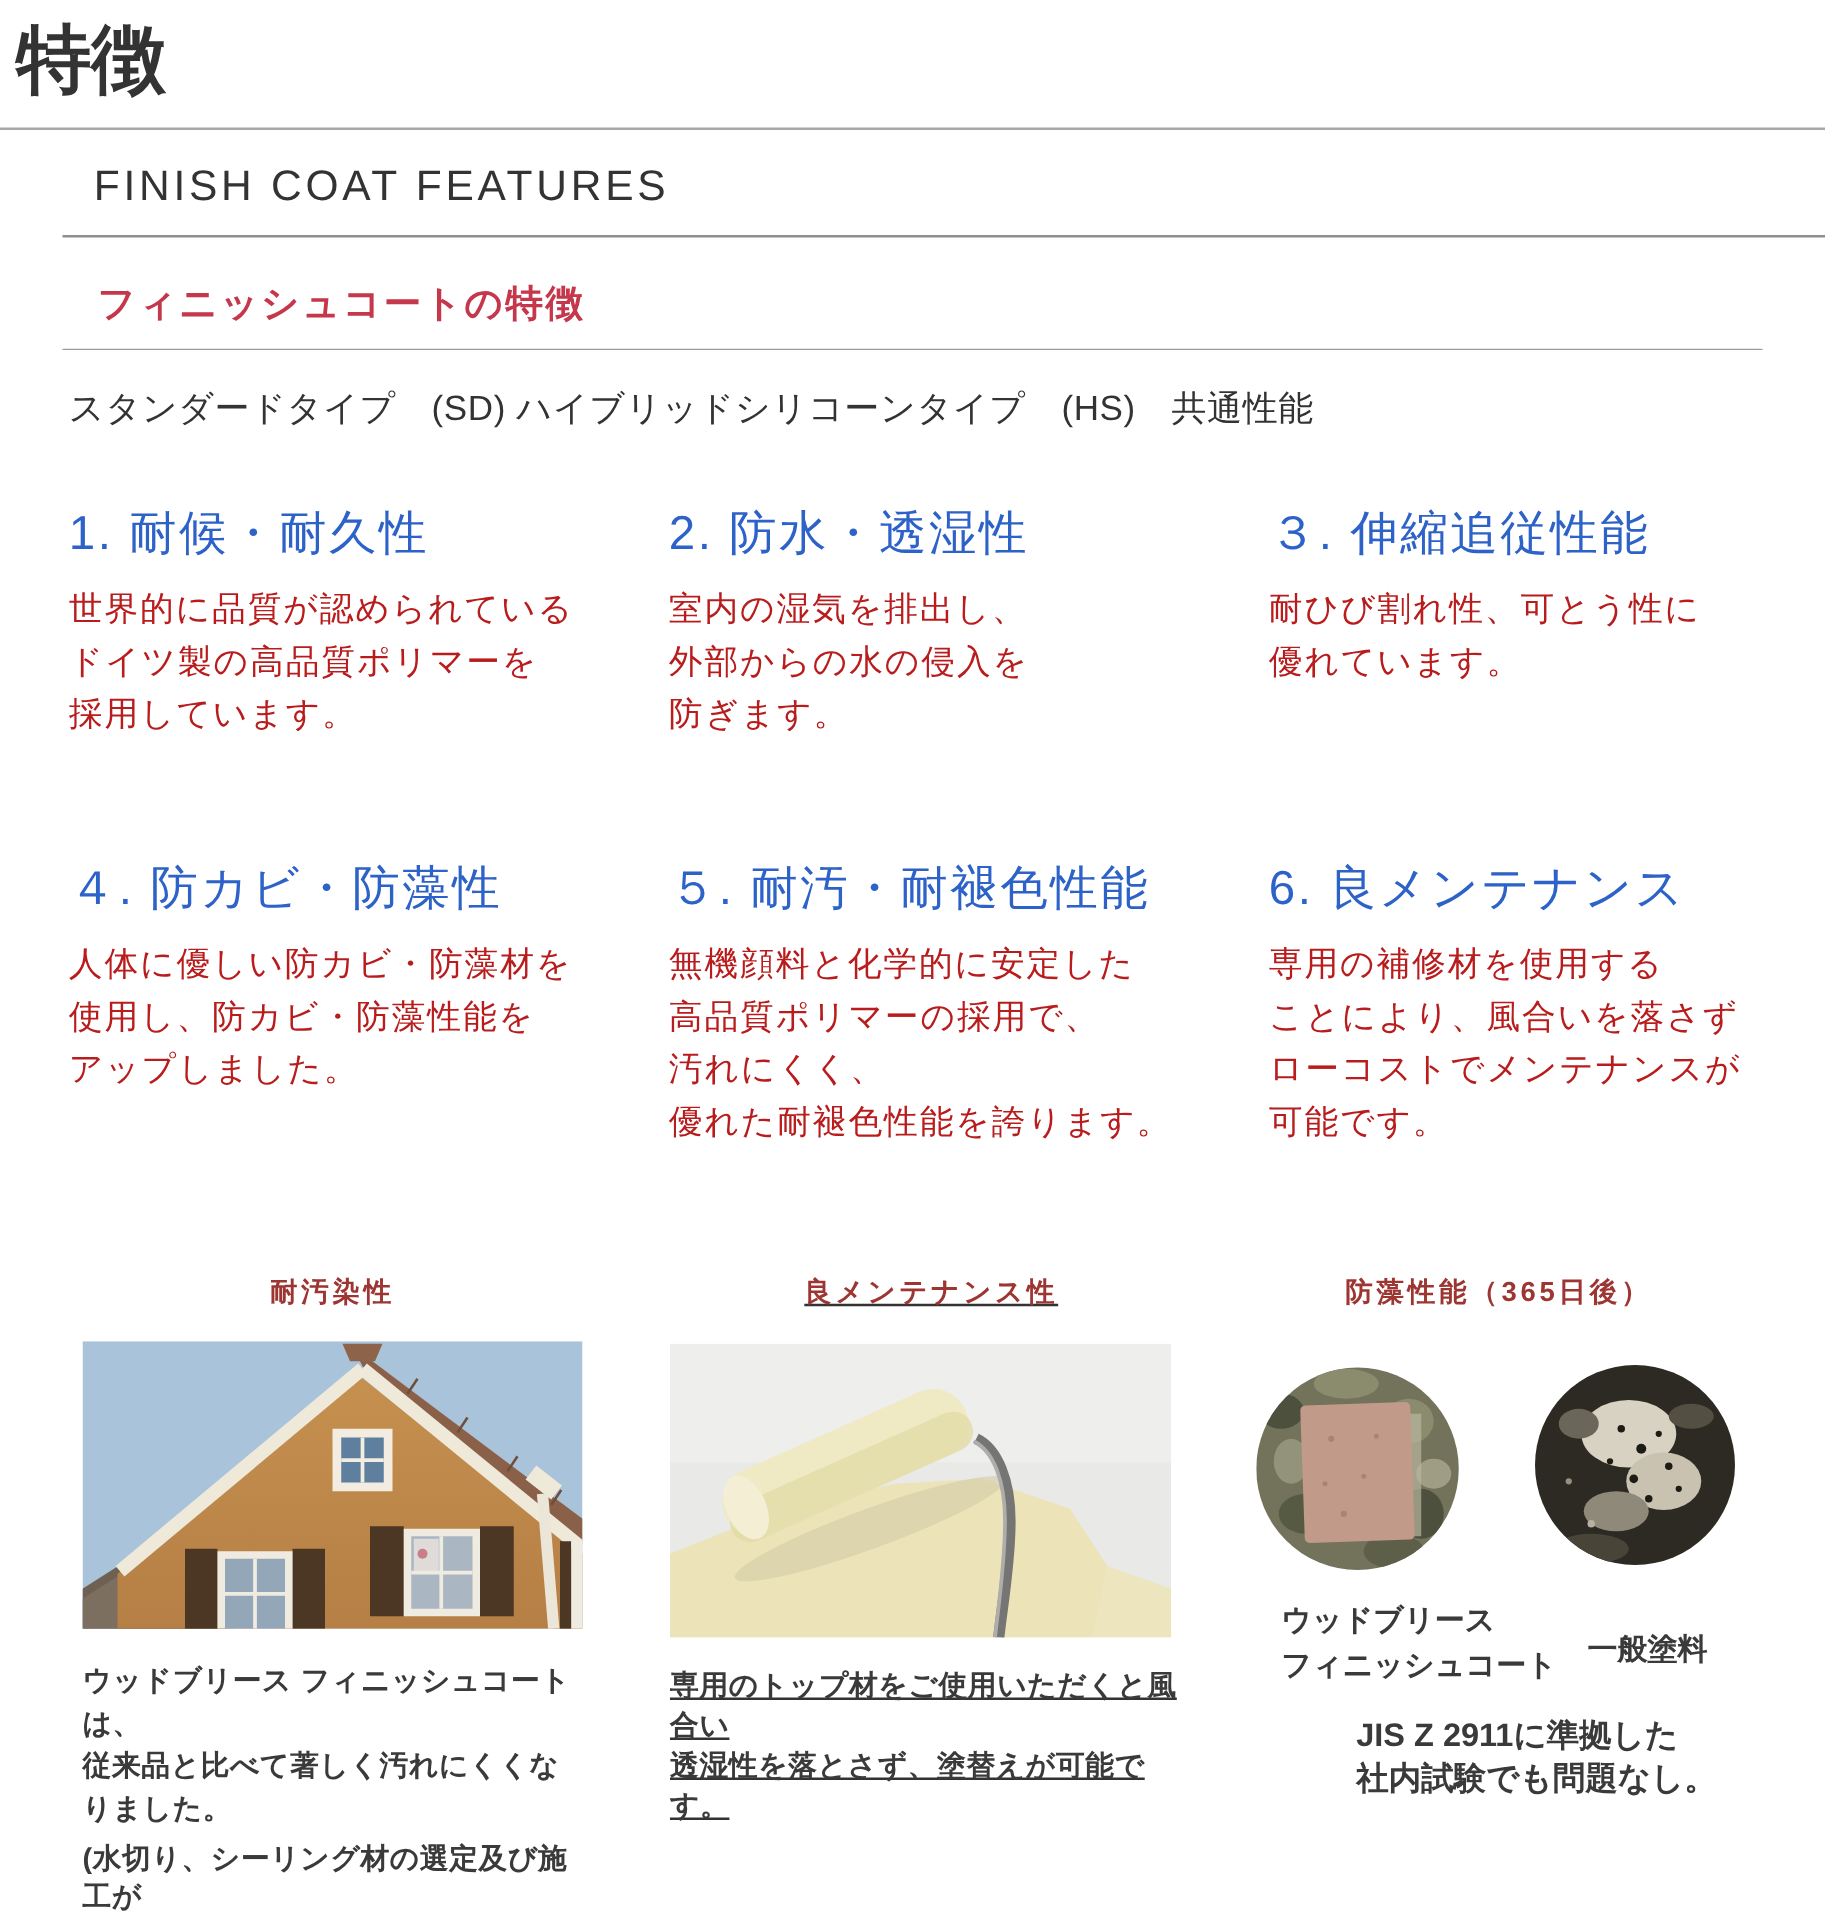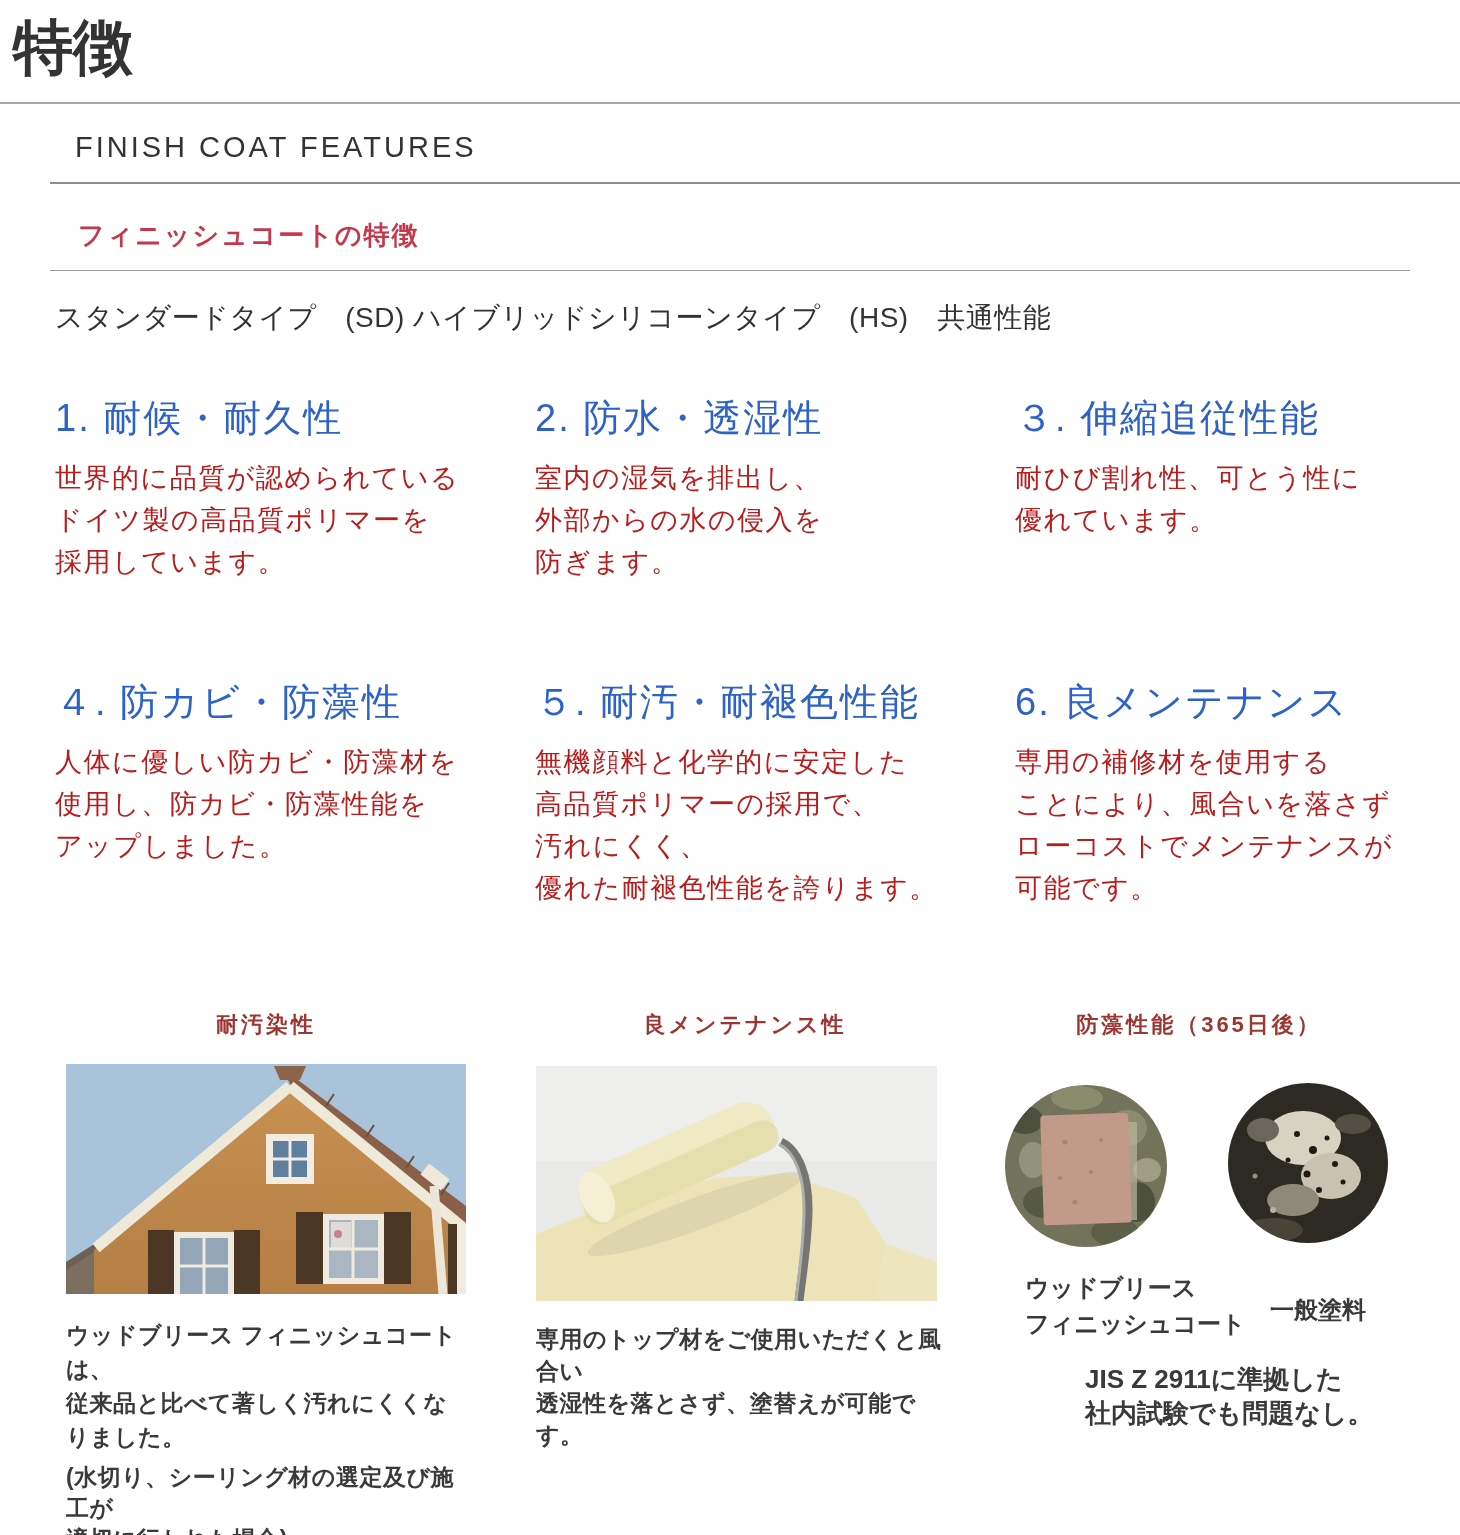--- a/index.html
+++ b/index.html
@@ -8,46 +8,46 @@
     font-family:"Liberation Sans", sans-serif; color:#333;
     overflow:hidden; position:relative;
   }
   .page-title {
     margin:0; padding:18px 12px 24px 13px;
     font-size:60px; line-height:1; font-weight:600; color:#333;
     border-bottom:2px solid #a8a8a8;
   }
   .section-en {
     margin:0 0 0 50px; padding:28px 0 20px 25px;
-    font-size:29px; line-height:1.05; letter-spacing:3px; font-weight:500; color:#333;
+    font-size:34px; line-height:1.05; letter-spacing:3px; font-weight:500; color:#333;
     border-bottom:2px solid #8f8f8f;
   }
   .section-jp {
     margin:0 50px 0 50px; padding:38px 0 20px 28px;
-    font-size:26px; line-height:1.05; letter-spacing:2px; font-weight:700; color:#c5374a;
+    font-size:30px; line-height:1.05; letter-spacing:2px; font-weight:700; color:#c5374a;
     border-bottom:1px solid #9c9c9c;
   }
   .type-line {
     margin:28px 0 0 55px; font-size:28px; letter-spacing:0.5px; color:#333;
   }
   .features {
     margin:62px 0 0 55px;
     display:grid; grid-template-columns:480px 480px 480px; row-gap:100px;
   }
   .feature h4 {
     margin:0 0 20px 0; font-size:38px; letter-spacing:2px; font-weight:400; color:#2d62c8;
     line-height:1;
   }
   .feature p {
     margin:0; font-size:27px; letter-spacing:1.5px; line-height:42px; color:#b91c1c;
     white-space:pre-line;
   }
   .gallery { margin-top:104px; display:flex; align-items:flex-start; }
   .g-col-1 { margin-left:66px; width:400px; }
-  .g-col-2 { margin-left:70px; width:418px; }
+  .g-col-2 { margin-left:70px; width:418px;text-decoration:underline; }
   .g-col-3 { margin-left:51px; width:388px; }
   .g-heading {
     margin:0; font-size:22px; font-weight:700; letter-spacing:3px;
     color:#9d3632; text-align:center; line-height:1.05;
   }
   .g-img-1 { display:block; margin-top:28px; }
   .g-img-2 { display:block; margin-top:30px; }
   .g-img-3 { display:block; margin-top:44px; }
   .g-caption {
     margin:24px 0 0 0; font-size:23px; font-weight:600; line-height:34px;

